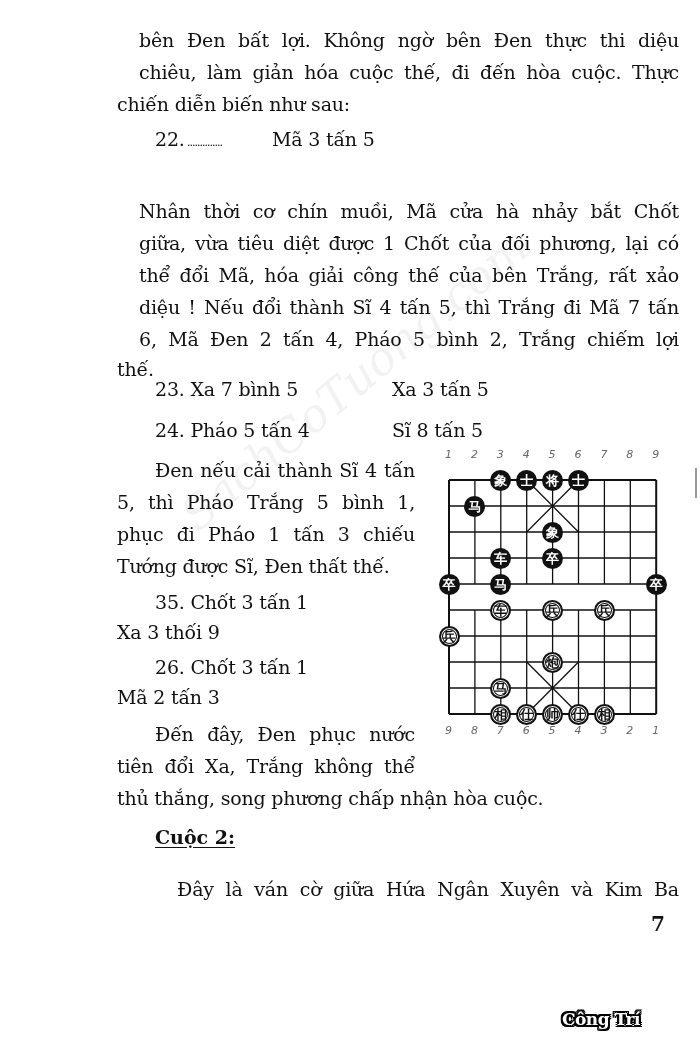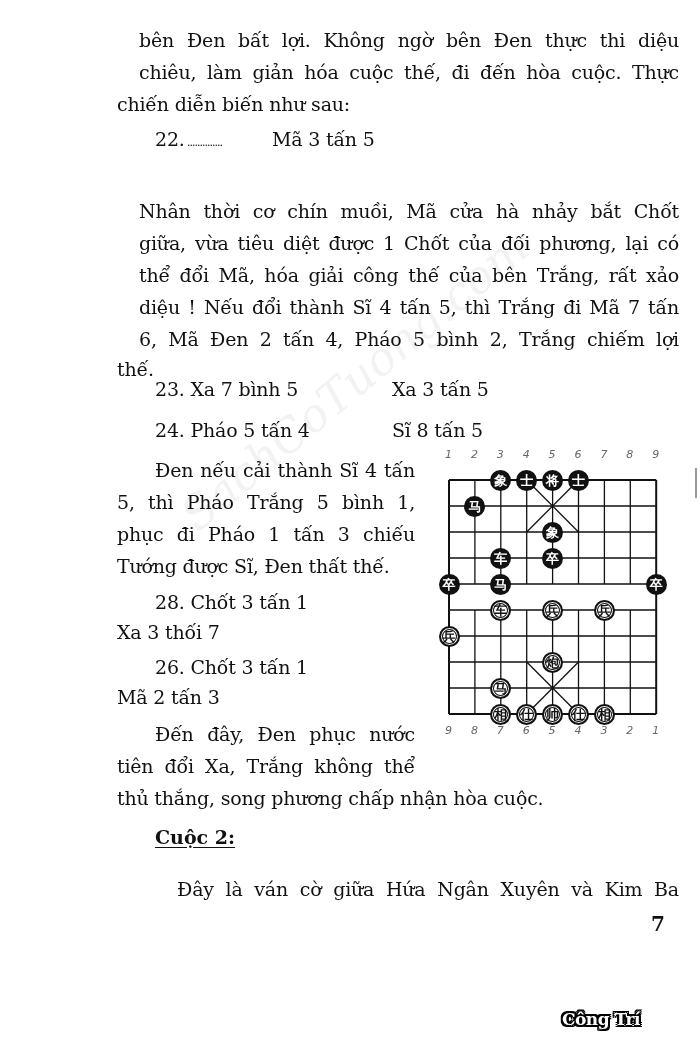--- a/index.html
+++ b/index.html
@@ -79,22 +79,22 @@
   <div class="line" style="top:418px; left:0;">
     <span class="move-left"><span>24.</span> <span>Pháo 5 tấn 4</span></span>
     <span class="move-right">Sĩ 8 tấn 5</span>
   </div>
 
   <div class="line narrow indent" style="top:458px; width:260px;">Đen nếu cải thành Sĩ 4 tấn</div>
   <div class="line narrow" style="top:490px;">5, thì Pháo Trắng 5 bình 1,</div>
   <div class="line narrow" style="top:522px;">phục đi Pháo 1 tấn 3 chiếu</div>
   <div class="line" style="top:554px;">Tướng được Sĩ, Đen thất thế.</div>
 
-  <div class="line indent" style="top:590px;"><span>28.</span> <span>Chốt 3 tấn 1</span></div>
-  <div class="line" style="top:620px;">Xa 3 thối 7</div>
+  <div class="line indent" style="top:590px;"><span>35.</span> <span>Chốt 3 tấn 1</span></div>
+  <div class="line" style="top:620px;">Xa 3 thối 9</div>
   <div class="line indent" style="top:655px;"><span>26.</span> <span>Chốt 3 tấn 1</span></div>
   <div class="line" style="top:685px;">Mã 2 tấn 3</div>
 
   <div class="line narrow indent" style="top:722px; width:260px;">Đến đây, Đen phục nước</div>
   <div class="line narrow" style="top:754px;">tiên đổi Xa, Trắng không thể</div>
   <div class="line" style="top:786px;">thủ thắng, song phương chấp nhận hòa cuộc.</div>
 
   <div class="heading">Cuộc 2:</div>
 
   <div class="line justify indent" style="top:877px; width:502px;">Đây là ván cờ giữa Hứa Ngân Xuyên và Kim Ba</div>

